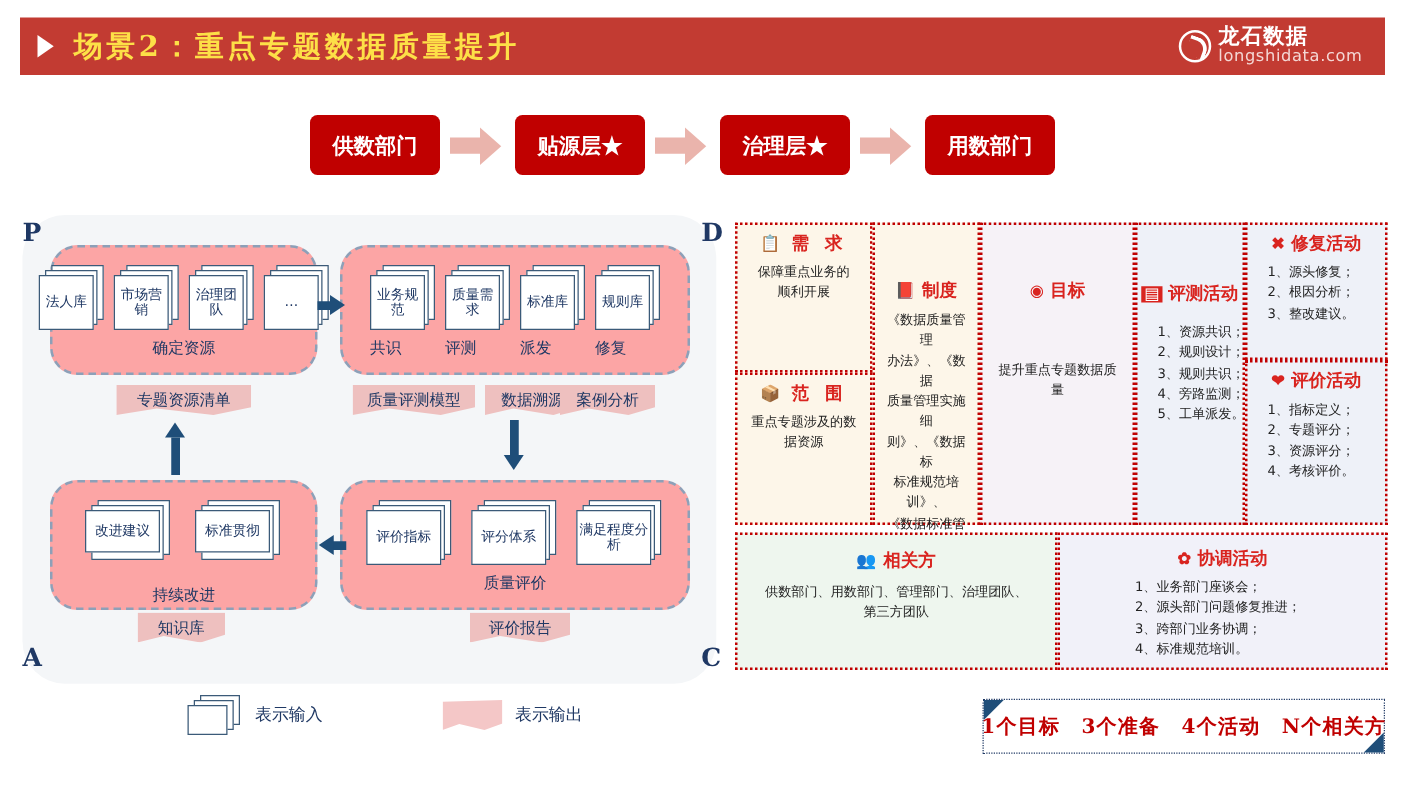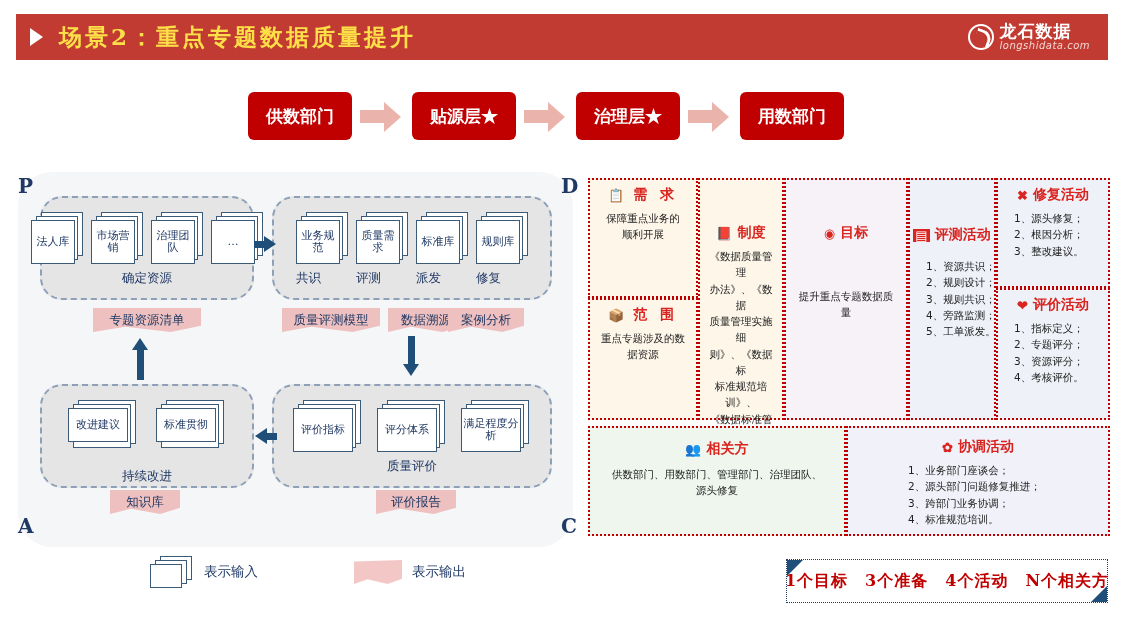--- a/index.html
+++ b/index.html
@@ -48,21 +48,21 @@
   #logo-mark::after {
     content: "";
     position: absolute; left: 5px; top: 4px;
     width: 13px; height: 13px;
     border-right: 3px solid #ffffff;
     border-top: 3px solid #ffffff;
     border-radius: 0 10px 0 10px;
     transform: rotate(20deg);
   }
   #logo-cn { color: #ffffff; font-size: 17px; font-weight: bold; letter-spacing: 1px; line-height: 1.05; }
-  #logo-en { color: #f4d7d4; font-size: 10px; letter-spacing: .5px; font-style: italic; }
+  #logo-en { color: #f4d7d4; font-size: 13px; letter-spacing: .5px; }
 
   
   #flow { position: absolute; left: 248px; top: 92px; display: flex; align-items: center; }
   .flow-box {
     background: #c00000; color: #ffffff;
     border-radius: 6px;
     height: 48px; min-width: 104px;
     display: flex; align-items: center; justify-content: center;
     font-size: 17px; font-weight: bold;
     font-family: "DejaVu Serif", "Liberation Serif", serif;
@@ -99,21 +99,21 @@
   }
   #letter-p { left: 18px;  top: 174px; }
   #letter-d { left: 561px; top: 174px; }
   #letter-a { left: 18px;  top: 514px; }
   #letter-c { left: 561px; top: 514px; }
 
   .phase {
     position: absolute;
     border: 2px dashed #8da0b8;
     border-radius: 22px;
-    background: #e5e5e5;
+    background: #fca5a5;
   }
   .docs-row { display: flex; justify-content: center; align-items: flex-start; gap: 8px; padding-top: 14px; }
   .doc {
     position: relative;
     width: 52px; height: 54px;
     flex: 0 0 auto;
   }
   .doc .sheet {
     position: absolute; border: 1.4px solid #3b5a78; background: #ffffff;
   }
@@ -474,21 +474,21 @@
     </div>
   </div>
 
   <div class="cell" style="left:0; top:248px; width:258px; height:110px; background:#eef6ee; padding-top:12px;">
     <div class="cell-title">
       <span class="cell-icon">👥</span>
       <span>相关方</span>
     </div>
     <div class="cell-body" style="margin-top:8px;">
       <div>供数部门、用数部门、管理部门、治理团队、</div>
-      <div>源头修复</div>
+      <div>第三方团队</div>
     </div>
   </div>
 
   <div class="cell" style="left:258px; top:248px; width:264px; height:110px; background:#f1f1f9; padding-top:10px;">
     <div class="cell-title">
       <span class="cell-icon">✿</span>
       <span>协调活动</span>
     </div>
     <div class="cell-body left" style="padding-left:52px;">
       <div>1、业务部门座谈会；</div>

